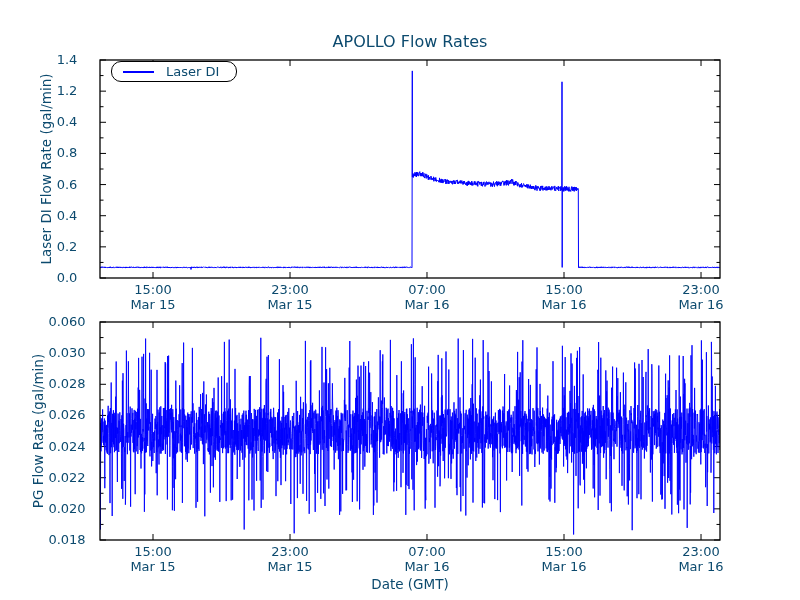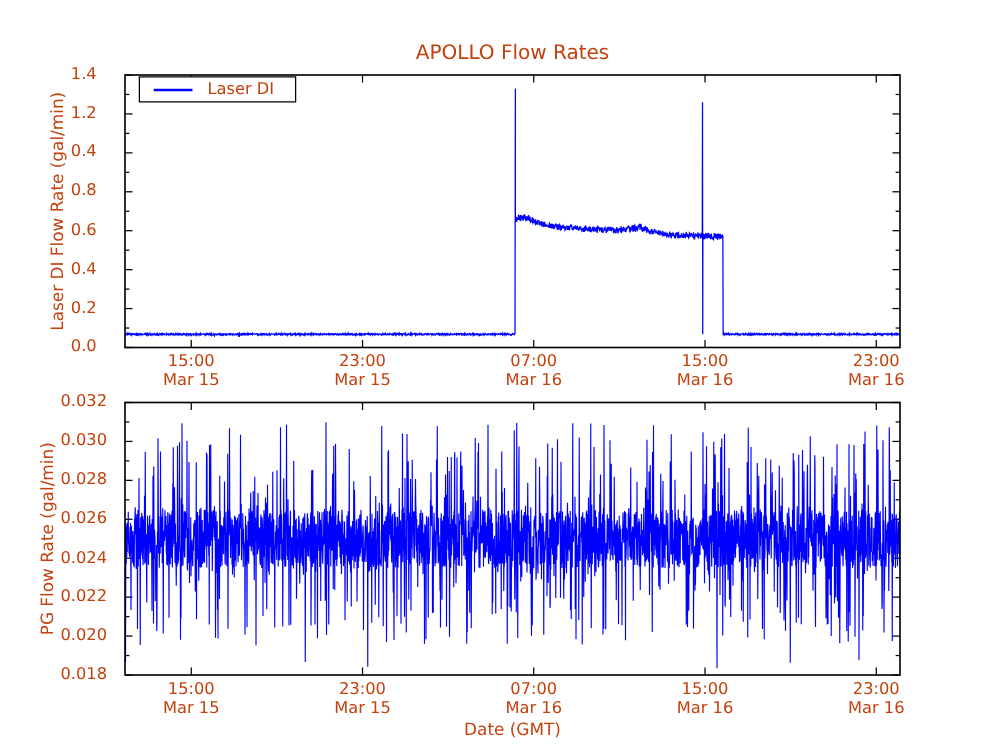--- a/index.html
+++ b/index.html
@@ -1,17 +1,17 @@
 <!DOCTYPE html>
 <html><head>
 <meta charset="utf-8">
 <style>
   html,body{margin:0;padding:0;background:#fff;}
   #figure{position:relative;width:800px;height:600px;background:#fff;
-          font-family:"DejaVu Sans","Liberation Sans",sans-serif;color:#c2410c;overflow:hidden;}
+          font-family:"DejaVu Sans","Liberation Sans",sans-serif;color:#0c4a6e;overflow:hidden;}
   #plot-svg{position:absolute;left:0;top:0;}
   .title{position:absolute;left:100px;top:32px;width:620px;text-align:center;
          font-size:16px;white-space:nowrap;}
   .ylabel{position:absolute;white-space:nowrap;font-size:13.5px;
           transform:translate(-50%,-50%) rotate(-90deg);}
   .xlabel{position:absolute;left:100px;top:576px;width:620px;text-align:center;font-size:13.5px;}
   .ytick{position:absolute;width:54px;text-align:center;font-size:13px;line-height:16px;}
   .xtick{position:absolute;width:90px;text-align:center;font-size:13px;line-height:15px;white-space:nowrap;}
   .legend{position:absolute;background:#fff;border:1px solid #000;display:flex;align-items:center;
           font-size:13px;box-sizing:border-box;}
@@ -114,21 +114,21 @@
       <path d="M100.0 416.8L100.2 422.1L100.4 529.5L100.6 457.0L100.8 423.0L101.0 451.3L101.2 420.4L101.4 445.6L101.6 418.6L101.8 441.6L102.0 418.7L102.2 418.2L102.4 430.1L102.6 409.4L102.8 433.1L103.0 436.1L103.2 443.0L103.4 435.9L103.6 445.4L103.8 431.7L104.0 421.6L104.2 441.4L104.4 418.5L104.6 447.0L104.8 488.2L105.0 428.9L105.2 420.6L105.4 431.0L105.6 442.5L105.8 425.7L106.0 447.4L106.2 450.3L106.4 424.9L106.6 438.7L106.8 451.2L107.0 452.6L107.2 428.3L107.4 453.9L107.6 415.5L107.8 427.6L108.0 410.4L108.2 405.8L108.4 422.0L108.6 413.8L108.8 433.6L109.0 455.1L109.2 437.5L109.4 411.5L109.6 417.1L109.8 439.0L110.0 503.1L110.2 415.7L110.4 408.0L110.6 453.2L110.8 439.5L111.0 438.8L111.2 382.5L111.4 447.2L111.6 431.0L111.8 422.9L112.0 444.1L112.2 516.0L112.4 429.1L112.6 413.8L112.8 441.9L113.0 439.2L113.2 419.3L113.4 410.2L113.6 444.3L113.8 412.6L114.0 447.2L114.2 413.2L114.4 452.2L114.6 449.3L114.8 432.6L115.0 416.2L115.2 415.5L115.4 438.0L115.6 396.7L115.8 450.9L116.0 430.8L116.2 361.5L116.4 434.6L116.6 449.9L116.8 427.1L117.0 439.5L117.2 456.0L117.4 482.0L117.6 428.0L117.8 433.7L118.0 413.5L118.2 413.8L118.4 433.1L118.6 449.4L118.8 452.0L119.0 420.5L119.2 443.2L119.4 430.4L119.6 420.3L119.8 412.3L120.0 424.6L120.2 430.2L120.4 442.0L120.6 436.8L120.8 434.3L121.0 419.1L121.2 420.9L121.4 453.6L121.6 488.8L121.8 415.3L122.0 438.4L122.2 448.1L122.4 380.7L122.6 428.6L122.8 498.8L123.0 373.2L123.2 422.6L123.4 446.9L123.6 423.8L123.8 427.7L124.0 429.7L124.2 481.0L124.4 447.2L124.6 447.4L124.8 451.9L125.0 450.0L125.2 436.0L125.4 504.7L125.6 496.8L125.8 439.6L126.0 425.1L126.2 437.4L126.4 350.6L126.6 398.0L126.8 442.6L127.0 413.1L127.2 423.3L127.4 454.2L127.6 438.9L127.8 432.1L128.0 441.1L128.2 442.7L128.4 361.3L128.6 409.8L128.8 411.9L129.0 437.5L129.2 418.2L129.4 413.4L129.6 417.1L129.8 450.5L130.0 434.8L130.2 406.6L130.4 435.4L130.6 506.7L130.8 432.6L131.0 436.5L131.2 424.7L131.4 429.3L131.6 432.8L131.8 418.3L132.0 408.3L132.2 417.7L132.4 429.8L132.6 416.4L132.8 412.9L133.0 442.9L133.2 420.0L133.4 451.6L133.6 435.5L133.8 430.6L134.0 452.4L134.2 409.9L134.4 449.1L134.6 448.8L134.8 418.8L135.0 448.2L135.2 494.2L135.4 410.8L135.6 416.7L135.8 429.3L136.0 422.3L136.2 451.4L136.4 421.4L136.6 411.9L136.8 412.3L137.0 417.3L137.2 446.1L137.4 442.3L137.6 408.7L137.8 454.0L138.0 449.5L138.2 387.5L138.4 437.4L138.6 357.9L138.8 410.1L139.0 409.5L139.2 417.3L139.4 435.0L139.6 389.9L139.8 408.4L140.0 449.9L140.2 448.6L140.4 418.9L140.6 451.7L140.8 447.9L141.0 468.5L141.2 444.5L141.4 433.9L141.6 453.3L141.8 445.7L142.0 356.7L142.2 434.9L142.4 450.9L142.6 437.1L142.8 448.6L143.0 429.0L143.2 431.5L143.4 392.8L143.6 353.9L143.8 434.7L144.0 441.5L144.2 437.9L144.4 511.8L144.6 442.1L144.8 494.4L145.0 398.6L145.2 420.0L145.4 452.7L145.6 338.6L145.8 434.1L146.0 423.0L146.2 403.4L146.4 452.3L146.6 436.4L146.8 418.5L147.0 441.3L147.2 428.1L147.4 409.1L147.6 444.7L147.8 446.0L148.0 431.7L148.2 409.0L148.4 427.1L148.6 430.4L148.8 410.2L149.0 413.7L149.2 417.2L149.4 423.7L149.6 352.8L149.8 453.8L150.0 456.4L150.2 426.8L150.4 431.0L150.6 422.3L150.8 450.5L151.0 415.3L151.2 369.7L151.4 433.3L151.6 466.4L151.8 441.9L152.0 449.2L152.2 441.8L152.4 438.3L152.6 413.8L152.8 461.0L153.0 448.4L153.2 437.1L153.4 432.2L153.6 447.1L153.8 439.1L154.0 449.1L154.2 453.0L154.4 436.4L154.6 430.7L154.8 440.5L155.0 418.6L155.2 429.1L155.4 422.2L155.6 427.2L155.8 416.1L156.0 417.3L156.2 473.2L156.4 424.2L156.6 429.0L156.8 451.9L157.0 369.9L157.2 495.3L157.4 435.7L157.6 421.9L157.8 434.4L158.0 409.6L158.2 447.3L158.4 441.0L158.6 439.5L158.8 449.9L159.0 464.5L159.2 412.5L159.4 443.8L159.6 446.3L159.8 407.4L160.0 453.4L160.2 453.6L160.4 427.4L160.6 446.8L160.8 406.3L161.0 452.5L161.2 453.5L161.4 425.6L161.6 434.2L161.8 416.0L162.0 450.2L162.2 451.0L162.4 443.7L162.6 449.3L162.8 425.2L163.0 448.7L163.2 437.1L163.4 408.0L163.6 450.2L163.8 429.8L164.0 439.4L164.2 410.0L164.4 407.9L164.6 428.1L164.8 426.7L165.0 436.8L165.2 362.1L165.4 454.0L165.6 363.5L165.8 428.7L166.0 423.7L166.2 410.1L166.4 437.2L166.6 426.6L166.8 421.3L167.0 444.5L167.2 418.3L167.4 499.5L167.6 356.0L167.8 426.2L168.0 388.6L168.2 419.7L168.4 436.7L168.6 355.6L168.8 430.5L169.0 432.6L169.2 418.0L169.4 409.2L169.6 411.6L169.8 456.8L170.0 445.7L170.2 413.4L170.4 419.5L170.6 408.3L170.8 417.2L171.0 422.2L171.2 422.7L171.4 429.6L171.6 404.8L171.8 432.4L172.0 412.5L172.2 429.8L172.4 510.2L172.6 466.8L172.8 409.2L173.0 438.3L173.2 421.9L173.4 441.4L173.6 458.3L173.8 417.1L174.0 487.9L174.2 444.3L174.4 510.8L174.6 449.0L174.8 431.1L175.0 447.9L175.2 432.5L175.4 434.6L175.6 479.2L175.8 380.6L176.0 432.8L176.2 408.7L176.4 453.5L176.6 447.5L176.8 448.6L177.0 423.2L177.2 420.0L177.4 429.7L177.6 452.3L177.8 436.0L178.0 429.4L178.2 420.8L178.4 434.8L178.6 435.2L178.8 443.3L179.0 414.3L179.2 414.2L179.4 427.2L179.6 385.3L179.8 421.8L180.0 448.9L180.2 451.6L180.4 433.7L180.6 440.5L180.8 409.5L181.0 426.8L181.2 425.5L181.4 452.8L181.6 435.5L181.8 438.3L182.0 431.6L182.2 363.1L182.4 502.9L182.6 442.5L182.8 408.0L183.0 414.7L183.2 428.2L183.4 421.6L183.6 342.6L183.8 414.1L184.0 409.4L184.2 426.3L184.4 446.3L184.6 414.3L184.8 418.9L185.0 433.8L185.2 435.2L185.4 434.8L185.6 451.8L185.8 415.7L186.0 459.6L186.2 449.4L186.4 419.9L186.6 422.7L186.8 453.9L187.0 427.2L187.2 436.3L187.4 461.9L187.6 413.7L187.8 412.6L188.0 448.4L188.2 419.0L188.4 414.1L188.6 423.0L188.8 453.2L189.0 431.9L189.2 417.1L189.4 417.4L189.6 434.2L189.8 434.5L190.0 414.0L190.2 431.8L190.4 449.7L190.6 443.0L190.8 430.8L191.0 425.2L191.2 411.3L191.4 444.5L191.6 442.5L191.8 417.3L192.0 422.9L192.2 421.3L192.4 347.9L192.6 422.2L192.8 419.2L193.0 403.3L193.2 448.1L193.4 437.8L193.6 434.4L193.8 426.8L194.0 434.2L194.2 410.6L194.4 422.1L194.6 453.6L194.8 423.2L195.0 438.9L195.2 433.2L195.4 437.6L195.6 436.1L195.8 443.3L196.0 507.8L196.2 449.7L196.4 412.8L196.6 449.3L196.8 452.1L197.0 419.9L197.2 436.8L197.4 447.0L197.6 501.8L197.8 432.2L198.0 440.0L198.2 449.0L198.4 417.1L198.6 435.4L198.8 433.8L199.0 450.9L199.2 406.9L199.4 429.4L199.6 410.2L199.8 419.6L200.0 437.0L200.2 416.1L200.4 410.6L200.6 394.1L200.8 426.6L201.0 440.9L201.2 426.5L201.4 437.7L201.6 409.0L201.8 411.6L202.0 423.4L202.2 413.3L202.4 443.7L202.6 392.9L202.8 431.7L203.0 444.5L203.2 433.4L203.4 464.1L203.6 442.3L203.8 381.4L204.0 433.0L204.2 422.5L204.4 414.2L204.6 420.1L204.8 516.3L205.0 425.5L205.2 432.3L205.4 416.9L205.6 404.5L205.8 417.8L206.0 443.3L206.2 439.9L206.4 394.5L206.6 419.3L206.8 439.6L207.0 433.8L207.2 432.3L207.4 428.9L207.6 422.1L207.8 438.8L208.0 450.6L208.2 448.0L208.4 452.0L208.6 413.7L208.8 411.7L209.0 441.4L209.2 424.6L209.4 454.4L209.6 413.9L209.8 416.4L210.0 422.8L210.2 427.4L210.4 492.7L210.6 428.3L210.8 437.1L211.0 418.2L211.2 408.0L211.4 445.3L211.6 421.7L211.8 411.2L212.0 466.1L212.2 434.5L212.4 398.3L212.6 436.1L212.8 410.8L213.0 402.2L213.2 426.1L213.4 487.3L213.6 444.7L213.8 441.2L214.0 387.9L214.2 420.8L214.4 437.7L214.6 449.3L214.8 457.4L215.0 418.3L215.2 413.3L215.4 459.8L215.6 414.4L215.8 410.9L216.0 437.8L216.2 410.5L216.4 435.8L216.6 418.2L216.8 444.7L217.0 450.4L217.2 417.5L217.4 449.1L217.6 411.6L217.8 431.1L218.0 451.0L218.2 377.5L218.4 445.3L218.6 451.6L218.8 431.0L219.0 415.5L219.2 437.5L219.4 442.8L219.6 436.1L219.8 501.9L220.0 437.6L220.2 440.0L220.4 425.2L220.6 427.5L220.8 427.5L221.0 420.1L221.2 440.6L221.4 447.9L221.6 376.2L221.8 434.8L222.0 435.8L222.2 424.1L222.4 422.9L222.6 453.1L222.8 423.9L223.0 430.7L223.2 413.7L223.4 448.3L223.6 411.8L223.8 436.4L224.0 447.3L224.2 421.1L224.4 341.9L224.6 433.4L224.8 408.1L225.0 435.2L225.2 411.5L225.4 448.6L225.6 443.9L225.8 431.0L226.0 432.4L226.2 501.1L226.4 448.1L226.6 420.3L226.8 411.9L227.0 382.7L227.2 447.5L227.4 435.6L227.6 410.9L227.8 453.2L228.0 440.8L228.2 429.8L228.4 409.8L228.6 453.1L228.8 408.6L229.0 419.5L229.2 339.6L229.4 416.7L229.6 417.1L229.8 444.8L230.0 414.4L230.2 447.9L230.4 399.4L230.6 417.4L230.8 424.8L231.0 451.9L231.2 500.4L231.4 445.5L231.6 420.6L231.8 425.1L232.0 438.6L232.2 413.9L232.4 408.5L232.6 499.7L232.8 442.9L233.0 440.6L233.2 430.8L233.4 430.0L233.6 445.1L233.8 452.4L234.0 441.9L234.2 451.0L234.4 420.6L234.6 440.5L234.8 454.8L235.0 368.9L235.2 433.5L235.4 444.5L235.6 408.0L235.8 434.0L236.0 446.6L236.2 443.0L236.4 416.2L236.6 437.1L236.8 449.9L237.0 414.9L237.2 479.0L237.4 460.0L237.6 423.4L237.8 448.4L238.0 442.5L238.2 431.0L238.4 450.1L238.6 439.2L238.8 421.3L239.0 412.7L239.2 414.8L239.4 418.5L239.6 449.2L239.8 466.8L240.0 446.8L240.2 424.5L240.4 445.1L240.6 450.5L240.8 442.5L241.0 418.7L241.2 442.2L241.4 445.8L241.6 430.0L241.8 444.3L242.0 452.8L242.2 414.9L242.4 429.5L242.6 454.0L242.8 459.8L243.0 413.4L243.2 422.8L243.4 426.6L243.6 438.6L243.8 410.6L244.0 430.0L244.2 529.5L244.4 448.1L244.6 425.2L244.8 439.9L245.0 457.5L245.2 422.5L245.4 441.7L245.6 432.2L245.8 414.4L246.0 410.7L246.2 445.0L246.4 414.7L246.6 443.4L246.8 443.2L247.0 445.2L247.2 432.7L247.4 419.6L247.6 434.9L247.8 436.8L248.0 425.1L248.2 448.7L248.4 419.6L248.6 410.1L248.8 500.3L249.0 469.2L249.2 387.8L249.4 376.2L249.6 424.5L249.8 453.6L250.0 435.2L250.2 376.0L250.4 419.9L250.6 450.4L250.8 450.4L251.0 442.4L251.2 449.8L251.4 413.0L251.6 416.2L251.8 440.2L252.0 499.5L252.2 443.5L252.4 419.3L252.6 457.4L252.8 441.2L253.0 419.3L253.2 447.0L253.4 428.1L253.6 440.7L253.8 435.9L254.0 510.5L254.2 408.9L254.4 412.4L254.6 431.1L254.8 436.0L255.0 421.0L255.2 440.8L255.4 435.0L255.6 409.9L255.8 453.5L256.0 425.8L256.2 437.7L256.4 415.9L256.6 480.8L256.8 419.0L257.0 427.0L257.2 440.6L257.4 423.0L257.6 409.8L257.8 441.7L258.0 446.4L258.2 451.0L258.4 437.6L258.6 429.5L258.8 436.2L259.0 409.2L259.2 415.2L259.4 435.1L259.6 407.3L259.8 433.1L260.0 432.2L260.2 480.5L260.4 412.3L260.6 441.1L260.8 337.8L261.0 444.7L261.2 507.9L261.4 440.4L261.6 432.5L261.8 408.8L262.0 451.6L262.2 417.9L262.4 436.2L262.6 419.7L262.8 456.6L263.0 499.6L263.2 445.2L263.4 409.5L263.6 439.6L263.8 408.5L264.0 420.3L264.2 426.8L264.4 405.0L264.6 453.2L264.8 413.7L265.0 412.6L265.2 429.7L265.4 418.4L265.6 440.5L265.8 425.5L266.0 382.9L266.2 378.8L266.4 423.5L266.6 471.2L266.8 423.1L267.0 356.7L267.2 451.2L267.4 441.6L267.6 418.4L267.8 472.0L268.0 413.1L268.2 415.1L268.4 355.0L268.6 384.0L268.8 447.7L269.0 423.2L269.2 420.0L269.4 452.9L269.6 442.9L269.8 447.1L270.0 419.2L270.2 420.8L270.4 411.8L270.6 433.0L270.8 408.9L271.0 420.2L271.2 419.3L271.4 437.4L271.6 430.7L271.8 416.9L272.0 445.9L272.2 429.3L272.4 418.4L272.6 451.1L272.8 433.8L273.0 447.2L273.2 459.1L273.4 413.2L273.6 407.8L273.8 413.0L274.0 443.4L274.2 416.9L274.4 439.3L274.6 427.1L274.8 452.9L275.0 431.3L275.2 434.6L275.4 450.5L275.6 417.2L275.8 428.6L276.0 496.1L276.2 441.2L276.4 439.2L276.6 440.2L276.8 430.6L277.0 435.6L277.2 444.4L277.4 430.6L277.6 412.5L277.8 481.2L278.0 438.8L278.2 415.7L278.4 447.1L278.6 409.0L278.8 449.1L279.0 445.0L279.2 446.2L279.4 359.2L279.6 451.6L279.8 421.5L280.0 438.2L280.2 441.0L280.4 457.9L280.6 438.5L280.8 420.7L281.0 485.1L281.2 429.1L281.4 443.2L281.6 422.9L281.8 448.2L282.0 416.8L282.2 445.2L282.4 428.5L282.6 430.1L282.8 445.2L283.0 385.1L283.2 454.7L283.4 415.7L283.6 391.8L283.8 417.8L284.0 443.2L284.2 449.5L284.4 443.2L284.6 427.8L284.8 445.5L285.0 417.0L285.2 429.4L285.4 415.4L285.6 481.2L285.8 453.5L286.0 443.7L286.2 437.4L286.4 423.0L286.6 454.3L286.8 414.9L287.0 448.9L287.2 434.3L287.4 438.6L287.6 438.3L287.8 411.9L288.0 445.2L288.2 439.9L288.4 442.4L288.6 415.7L288.8 408.1L289.0 421.0L289.2 429.9L289.4 438.5L289.6 427.7L289.8 449.2L290.0 434.4L290.2 426.4L290.4 420.5L290.6 422.5L290.8 504.0L291.0 438.6L291.2 449.2L291.4 448.0L291.6 448.3L291.8 433.4L292.0 431.1L292.2 422.9L292.4 416.0L292.6 439.5L292.8 449.5L293.0 436.8L293.2 421.2L293.4 428.1L293.6 420.3L293.8 412.9L294.0 444.7L294.2 533.3L294.4 426.5L294.6 432.7L294.8 457.3L295.0 452.3L295.2 453.0L295.4 425.6L295.6 426.3L295.8 457.0L296.0 449.4L296.2 380.8L296.4 416.1L296.6 453.6L296.8 430.3L297.0 435.5L297.2 443.8L297.4 498.1L297.6 411.0L297.8 451.7L298.0 429.6L298.2 450.2L298.4 425.1L298.6 434.5L298.8 453.6L299.0 437.8L299.2 422.3L299.4 432.6L299.6 414.9L299.8 451.7L300.0 445.2L300.2 483.8L300.4 443.8L300.6 396.8L300.8 426.5L301.0 437.2L301.2 455.4L301.4 431.2L301.6 439.2L301.8 452.4L302.0 408.8L302.2 431.3L302.4 428.2L302.6 418.0L302.8 425.6L303.0 493.8L303.2 438.6L303.4 402.3L303.6 424.2L303.8 424.5L304.0 451.3L304.2 447.3L304.4 447.9L304.6 448.9L304.8 453.2L305.0 451.3L305.2 438.3L305.4 340.9L305.6 433.8L305.8 403.5L306.0 405.7L306.2 433.5L306.4 448.1L306.6 500.9L306.8 419.6L307.0 448.5L307.2 436.6L307.4 427.5L307.6 419.8L307.8 416.9L308.0 445.1L308.2 444.3L308.4 449.4L308.6 420.4L308.8 413.1L309.0 446.5L309.2 513.8L309.4 447.9L309.6 420.2L309.8 410.0L310.0 412.0L310.2 454.1L310.4 361.4L310.6 444.6L310.8 360.2L311.0 440.5L311.2 418.0L311.4 418.7L311.6 427.8L311.8 419.1L312.0 405.3L312.2 421.1L312.4 430.9L312.6 402.8L312.8 433.0L313.0 430.0L313.2 444.3L313.4 450.0L313.6 417.5L313.8 412.7L314.0 418.5L314.2 410.8L314.4 448.0L314.6 473.9L314.8 429.1L315.0 480.1L315.2 511.9L315.4 423.2L315.6 409.7L315.8 410.4L316.0 418.6L316.2 416.5L316.4 453.7L316.6 413.7L316.8 425.3L317.0 434.2L317.2 448.9L317.4 421.4L317.6 492.9L317.8 453.0L318.0 413.5L318.2 418.2L318.4 454.0L318.6 440.3L318.8 432.7L319.0 421.2L319.2 444.7L319.4 390.4L319.6 417.1L319.8 428.8L320.0 440.2L320.2 443.3L320.4 416.4L320.6 440.6L320.8 498.9L321.0 454.1L321.2 445.2L321.4 421.8L321.6 407.7L321.8 421.5L322.0 346.9L322.2 449.8L322.4 434.1L322.6 405.9L322.8 439.3L323.0 410.4L323.2 425.8L323.4 452.8L323.6 493.3L323.8 445.5L324.0 382.5L324.2 443.1L324.4 430.1L324.6 436.6L324.8 436.4L325.0 506.0L325.2 416.5L325.4 414.9L325.6 347.3L325.8 410.0L326.0 410.5L326.2 409.5L326.4 447.9L326.6 369.1L326.8 428.5L327.0 479.5L327.2 449.6L327.4 443.6L327.6 410.3L327.8 449.4L328.0 451.0L328.2 428.4L328.4 383.3L328.6 410.6L328.8 488.6L329.0 413.9L329.2 438.8L329.4 416.2L329.6 422.0L329.8 367.8L330.0 415.1L330.2 417.6L330.4 446.2L330.6 409.3L330.8 414.7L331.0 412.2L331.2 409.0L331.4 423.6L331.6 447.0L331.8 426.0L332.0 436.8L332.2 401.2L332.4 383.3L332.6 402.0L332.8 409.2L333.0 414.0L333.2 441.0L333.4 415.3L333.6 450.2L333.8 429.4L334.0 430.8L334.2 469.5L334.4 423.2L334.6 422.3L334.8 435.2L335.0 420.1L335.2 424.8L335.4 437.3L335.6 452.6L335.8 420.5L336.0 410.5L336.2 442.3L336.4 411.4L336.6 423.5L336.8 407.8L337.0 450.6L337.2 418.3L337.4 421.2L337.6 415.9L337.8 446.0L338.0 410.2L338.2 414.0L338.4 459.2L338.6 437.4L338.8 428.7L339.0 438.0L339.2 426.7L339.4 426.0L339.6 514.9L339.8 419.4L340.0 445.3L340.2 420.7L340.4 429.8L340.6 420.7L340.8 511.4L341.0 437.9L341.2 412.8L341.4 432.9L341.6 414.5L341.8 424.8L342.0 451.3L342.2 438.0L342.4 449.3L342.6 493.9L342.8 413.5L343.0 446.9L343.2 439.3L343.4 450.9L343.6 442.4L343.8 440.3L344.0 439.8L344.2 419.7L344.4 399.9L344.6 417.3L344.8 377.9L345.0 420.6L345.2 410.8L345.4 415.9L345.6 421.0L345.8 404.6L346.0 490.4L346.2 430.5L346.4 434.0L346.6 490.1L346.8 429.2L347.0 425.7L347.2 410.2L347.4 419.2L347.6 424.4L347.8 444.4L348.0 452.9L348.2 445.6L348.4 442.9L348.6 424.7L348.8 450.6L349.0 436.2L349.2 367.6L349.4 427.5L349.6 408.5L349.8 341.0L350.0 419.0L350.2 436.9L350.4 436.1L350.6 450.7L350.8 414.2L351.0 449.1L351.2 428.3L351.4 448.8L351.6 433.7L351.8 453.1L352.0 472.4L352.2 445.4L352.4 501.9L352.6 414.4L352.8 429.2L353.0 410.6L353.2 440.0L353.4 429.0L353.6 479.7L353.8 416.8L354.0 446.5L354.2 453.4L354.4 415.9L354.6 433.6L354.8 412.9L355.0 444.4L355.2 452.6L355.4 425.3L355.6 397.9L355.8 453.1L356.0 449.1L356.2 449.4L356.4 379.6L356.6 412.5L356.8 452.4L357.0 408.3L357.2 501.3L357.4 395.8L357.6 421.8L357.8 419.9L358.0 365.6L358.2 431.9L358.4 430.3L358.6 439.9L358.8 414.2L359.0 445.0L359.2 448.4L359.4 376.8L359.6 509.4L359.8 473.4L360.0 448.7L360.2 427.8L360.4 419.0L360.6 454.0L360.8 429.1L361.0 365.6L361.2 444.4L361.4 434.2L361.6 415.2L361.8 430.2L362.0 415.7L362.2 417.9L362.4 425.2L362.6 435.8L362.8 412.3L363.0 469.8L363.2 408.6L363.4 451.2L363.6 366.5L363.8 361.9L364.0 447.7L364.2 432.3L364.4 419.1L364.6 433.1L364.8 466.6L365.0 454.4L365.2 421.0L365.4 445.8L365.6 366.0L365.8 438.5L366.0 439.8L366.2 445.9L366.4 434.1L366.6 452.1L366.8 448.4L367.0 410.8L367.2 439.6L367.4 452.7L367.6 441.1L367.8 420.4L368.0 416.5L368.2 419.9L368.4 378.2L368.6 361.3L368.8 412.9L369.0 408.3L369.2 411.3L369.4 452.7L369.6 372.7L369.8 419.8L370.0 427.9L370.2 426.7L370.4 421.4L370.6 411.4L370.8 392.1L371.0 444.4L371.2 444.0L371.4 433.9L371.6 439.9L371.8 429.7L372.0 415.4L372.2 447.5L372.4 402.1L372.6 426.4L372.8 416.7L373.0 430.7L373.2 446.0L373.4 514.9L373.6 430.1L373.8 505.5L374.0 440.0L374.2 442.3L374.4 452.2L374.6 416.4L374.8 433.1L375.0 472.6L375.2 411.9L375.4 446.0L375.6 425.4L375.8 490.2L376.0 432.9L376.2 435.0L376.4 441.5L376.6 439.7L376.8 409.1L377.0 502.6L377.2 451.7L377.4 421.6L377.6 441.0L377.8 432.3L378.0 426.6L378.2 418.5L378.4 397.3L378.6 424.5L378.8 423.9L379.0 427.2L379.2 429.4L379.4 416.6L379.6 457.7L379.8 414.9L380.0 408.4L380.2 350.2L380.4 442.2L380.6 416.7L380.8 441.7L381.0 431.4L381.2 416.2L381.4 400.6L381.6 439.6L381.8 408.0L382.0 423.2L382.2 409.5L382.4 361.4L382.6 404.1L382.8 354.4L383.0 438.9L383.2 454.0L383.4 451.0L383.6 426.2L383.8 429.3L384.0 454.5L384.2 436.9L384.4 397.5L384.6 422.7L384.8 434.9L385.0 429.7L385.2 420.3L385.4 428.8L385.6 434.2L385.8 433.7L386.0 416.5L386.2 407.8L386.4 409.8L386.6 421.7L386.8 453.4L387.0 409.6L387.2 440.0L387.4 446.0L387.6 439.9L387.8 414.8L388.0 408.6L388.2 425.7L388.4 446.1L388.6 418.1L388.8 435.3L389.0 436.0L389.2 420.9L389.4 441.7L389.6 424.0L389.8 436.3L390.0 412.9L390.2 417.8L390.4 339.9L390.6 438.2L390.8 450.5L391.0 451.1L391.2 406.1L391.4 417.7L391.6 441.1L391.8 446.6L392.0 415.7L392.2 437.2L392.4 448.8L392.6 407.8L392.8 434.6L393.0 444.4L393.2 410.9L393.4 426.0L393.6 418.4L393.8 491.4L394.0 418.4L394.2 482.3L394.4 437.6L394.6 435.5L394.8 433.1L395.0 431.3L395.2 444.7L395.4 451.6L395.6 428.6L395.8 452.5L396.0 454.3L396.2 452.7L396.4 439.5L396.6 490.8L396.8 375.1L397.0 415.6L397.2 453.1L397.4 417.9L397.6 438.4L397.8 435.5L398.0 445.8L398.2 457.8L398.4 453.3L398.6 413.4L398.8 449.1L399.0 410.0L399.2 435.3L399.4 451.4L399.6 440.6L399.8 433.0L400.0 450.4L400.2 439.2L400.4 413.3L400.6 413.6L400.8 435.3L401.0 487.2L401.2 414.8L401.4 361.3L401.6 444.7L401.8 393.2L402.0 450.8L402.2 435.2L402.4 411.0L402.6 422.3L402.8 421.9L403.0 472.8L403.2 451.0L403.4 453.4L403.6 390.5L403.8 450.7L404.0 441.6L404.2 413.9L404.4 442.8L404.6 429.7L404.8 412.0L405.0 419.4L405.2 443.0L405.4 450.2L405.6 425.2L405.8 514.9L406.0 424.1L406.2 484.8L406.4 409.0L406.6 432.3L406.8 408.6L407.0 444.7L407.2 433.4L407.4 414.2L407.6 429.9L407.8 424.0L408.0 486.0L408.2 421.1L408.4 418.3L408.6 443.6L408.8 452.7L409.0 489.1L409.2 446.8L409.4 453.7L409.6 432.9L409.8 408.2L410.0 440.7L410.2 448.8L410.4 429.5L410.6 430.5L410.8 412.5L411.0 411.1L411.2 413.0L411.4 344.2L411.6 441.1L411.8 479.3L412.0 449.8L412.2 416.5L412.4 420.2L412.6 428.2L412.8 410.7L413.0 489.8L413.2 412.6L413.4 338.4L413.6 414.3L413.8 408.4L414.0 447.4L414.2 510.3L414.4 409.3L414.6 424.6L414.8 441.9L415.0 384.3L415.2 357.3L415.4 441.3L415.6 427.8L415.8 452.0L416.0 444.9L416.2 425.0L416.4 439.9L416.6 465.1L416.8 430.8L417.0 421.3L417.2 407.8L417.4 461.6L417.6 422.1L417.8 438.8L418.0 424.8L418.2 431.4L418.4 449.2L418.6 412.2L418.8 447.7L419.0 414.2L419.2 433.5L419.4 420.0L419.6 409.7L419.8 424.6L420.0 422.4L420.2 449.7L420.4 404.6L420.6 423.2L420.8 450.7L421.0 443.4L421.2 412.3L421.4 430.6L421.6 458.0L421.8 447.4L422.0 411.5L422.2 386.2L422.4 416.7L422.6 425.8L422.8 412.6L423.0 420.7L423.2 440.9L423.4 450.3L423.6 451.0L423.8 440.8L424.0 417.1L424.2 459.0L424.4 442.3L424.6 405.8L424.8 444.1L425.0 484.9L425.2 508.6L425.4 438.0L425.6 494.3L425.8 500.2L426.0 437.6L426.2 456.2L426.4 429.1L426.6 429.6L426.8 436.6L427.0 454.3L427.2 415.8L427.4 422.8L427.6 415.2L427.8 413.9L428.0 412.9L428.2 412.5L428.4 430.0L428.6 366.7L428.8 463.7L429.0 460.5L429.2 425.3L429.4 442.1L429.6 438.3L429.8 438.2L430.0 447.7L430.2 453.5L430.4 458.7L430.6 423.9L430.8 437.5L431.0 431.1L431.2 426.1L431.4 432.7L431.6 373.5L431.8 396.6L432.0 421.1L432.2 451.3L432.4 428.4L432.6 410.4L432.8 432.2L433.0 439.5L433.2 463.3L433.4 430.7L433.6 418.6L433.8 450.4L434.0 430.6L434.2 412.7L434.4 415.1L434.6 418.1L434.8 431.0L435.0 507.7L435.2 425.3L435.4 446.4L435.6 450.0L435.8 446.7L436.0 437.2L436.2 440.1L436.4 434.5L436.6 424.6L436.8 426.6L437.0 410.5L437.2 419.6L437.4 421.1L437.6 476.7L437.8 381.2L438.0 437.4L438.2 354.9L438.4 450.8L438.6 466.2L438.8 441.6L439.0 430.4L439.2 451.9L439.4 432.9L439.6 448.7L439.8 415.6L440.0 486.3L440.2 482.1L440.4 415.6L440.6 455.6L440.8 434.0L441.0 436.4L441.2 438.7L441.4 397.4L441.6 426.1L441.8 358.3L442.0 443.7L442.2 395.3L442.4 423.1L442.6 411.4L442.8 451.2L443.0 428.1L443.2 461.0L443.4 414.0L443.6 416.8L443.8 451.1L444.0 444.7L444.2 418.0L444.4 417.8L444.6 478.3L444.8 450.8L445.0 436.5L445.2 409.6L445.4 447.7L445.6 428.0L445.8 415.4L446.0 351.5L446.2 436.5L446.4 434.9L446.6 435.4L446.8 431.9L447.0 414.0L447.2 410.2L447.4 414.8L447.6 413.3L447.8 412.8L448.0 408.9L448.2 432.2L448.4 478.2L448.6 421.0L448.8 369.5L449.0 450.9L449.2 449.1L449.4 443.9L449.6 454.3L449.8 440.8L450.0 409.2L450.2 449.7L450.4 423.9L450.6 419.9L450.8 459.7L451.0 478.9L451.2 416.5L451.4 418.8L451.6 463.4L451.8 421.0L452.0 439.4L452.2 434.2L452.4 412.6L452.6 414.9L452.8 454.2L453.0 449.4L453.2 458.7L453.4 445.1L453.6 425.0L453.8 410.9L454.0 402.3L454.2 433.2L454.4 448.7L454.6 410.8L454.8 428.1L455.0 413.6L455.2 430.6L455.4 440.0L455.6 414.8L455.8 419.4L456.0 441.8L456.2 408.8L456.4 488.0L456.6 429.1L456.8 453.5L457.0 495.2L457.2 433.2L457.4 418.2L457.6 439.8L457.8 453.9L458.0 427.0L458.2 338.6L458.4 432.6L458.6 424.0L458.8 433.6L459.0 425.1L459.2 428.6L459.4 424.3L459.6 422.8L459.8 428.1L460.0 397.4L460.2 487.1L460.4 426.7L460.6 411.4L460.8 511.4L461.0 426.9L461.2 413.6L461.4 435.6L461.6 444.7L461.8 453.5L462.0 441.5L462.2 436.1L462.4 442.3L462.6 443.0L462.8 428.2L463.0 496.0L463.2 432.4L463.4 350.1L463.6 433.5L463.8 441.8L464.0 448.8L464.2 428.2L464.4 429.4L464.6 425.9L464.8 429.0L465.0 416.2L465.2 413.2L465.4 433.8L465.6 429.6L465.8 515.5L466.0 413.8L466.2 409.8L466.4 450.5L466.6 449.8L466.8 452.2L467.0 477.6L467.2 414.8L467.4 414.7L467.6 437.9L467.8 417.7L468.0 435.7L468.2 465.3L468.4 424.4L468.6 419.2L468.8 434.6L469.0 409.8L469.2 447.6L469.4 408.5L469.6 425.6L469.8 443.4L470.0 426.5L470.2 411.3L470.4 459.4L470.6 422.6L470.8 398.0L471.0 451.0L471.2 447.4L471.4 415.1L471.6 453.8L471.8 416.3L472.0 396.8L472.2 384.2L472.4 450.6L472.6 338.9L472.8 436.6L473.0 502.6L473.2 428.7L473.4 403.7L473.6 451.0L473.8 451.4L474.0 439.1L474.2 421.5L474.4 441.5L474.6 441.1L474.8 437.9L475.0 442.2L475.2 357.7L475.4 415.9L475.6 433.2L475.8 461.0L476.0 435.5L476.2 408.2L476.4 408.9L476.6 452.2L476.8 457.5L477.0 424.3L477.2 413.7L477.4 441.7L477.6 442.9L477.8 426.3L478.0 447.6L478.2 435.1L478.4 422.7L478.6 451.1L478.8 453.8L479.0 449.7L479.2 409.5L479.4 423.6L479.6 439.1L479.8 395.3L480.0 448.8L480.2 411.0L480.4 379.6L480.6 423.4L480.8 425.1L481.0 443.2L481.2 418.2L481.4 420.1L481.6 425.9L481.8 452.9L482.0 413.5L482.2 411.3L482.4 507.5L482.6 412.9L482.8 406.4L483.0 503.0L483.2 340.1L483.4 413.8L483.6 418.8L483.8 416.4L484.0 438.9L484.2 448.8L484.4 449.4L484.6 503.3L484.8 434.4L485.0 442.3L485.2 437.1L485.4 447.5L485.6 427.8L485.8 411.5L486.0 439.3L486.2 415.1L486.4 442.8L486.6 416.3L486.8 415.4L487.0 418.6L487.2 414.7L487.4 430.4L487.6 439.3L487.8 437.6L488.0 352.3L488.2 448.6L488.4 417.9L488.6 426.5L488.8 427.0L489.0 371.0L489.2 423.0L489.4 444.1L489.6 416.6L489.8 440.8L490.0 423.9L490.2 445.8L490.4 447.7L490.6 433.0L490.8 436.6L491.0 424.9L491.2 426.4L491.4 381.4L491.6 432.2L491.8 444.2L492.0 420.4L492.2 438.5L492.4 434.9L492.6 457.2L492.8 419.2L493.0 480.2L493.2 436.4L493.4 417.9L493.6 425.5L493.8 416.3L494.0 450.4L494.2 422.7L494.4 426.1L494.6 444.6L494.8 499.1L495.0 434.9L495.2 446.5L495.4 412.6L495.6 445.9L495.8 448.4L496.0 420.5L496.2 447.4L496.4 423.5L496.6 448.5L496.8 438.8L497.0 441.9L497.2 433.8L497.4 439.1L497.6 500.1L497.8 422.8L498.0 432.3L498.2 424.9L498.4 410.1L498.6 419.7L498.8 420.6L499.0 434.1L499.2 422.0L499.4 431.9L499.6 408.9L499.8 414.9L500.0 453.4L500.2 409.7L500.4 512.1L500.6 410.8L500.8 446.6L501.0 438.0L501.2 422.0L501.4 432.3L501.6 423.8L501.8 426.2L502.0 430.4L502.2 432.0L502.4 448.3L502.6 410.6L502.8 422.5L503.0 406.5L503.2 408.3L503.4 420.5L503.6 437.7L503.8 413.3L504.0 445.7L504.2 437.1L504.4 412.8L504.6 374.0L504.8 447.9L505.0 425.7L505.2 437.9L505.4 447.1L505.6 432.7L505.8 426.2L506.0 422.2L506.2 421.4L506.4 422.2L506.6 480.5L506.8 432.8L507.0 435.9L507.2 447.7L507.4 411.2L507.6 431.5L507.8 452.0L508.0 411.6L508.2 414.9L508.4 430.5L508.6 425.8L508.8 409.6L509.0 424.6L509.2 430.5L509.4 447.7L509.6 385.5L509.8 451.9L510.0 447.9L510.2 443.7L510.4 423.7L510.6 422.0L510.8 417.6L511.0 421.6L511.2 414.8L511.4 453.2L511.6 450.2L511.8 417.3L512.0 450.3L512.2 472.0L512.4 435.1L512.6 452.6L512.8 427.7L513.0 432.6L513.2 411.3L513.4 427.4L513.6 436.5L513.8 430.5L514.0 443.9L514.2 424.1L514.4 442.4L514.6 429.3L514.8 428.6L515.0 406.2L515.2 419.6L515.4 445.1L515.6 435.7L515.8 447.3L516.0 453.2L516.2 435.8L516.4 390.0L516.6 449.3L516.8 392.0L517.0 415.3L517.2 415.9L517.4 448.1L517.6 351.9L517.8 435.4L518.0 414.2L518.2 446.7L518.4 437.1L518.6 399.7L518.8 449.4L519.0 448.8L519.2 377.2L519.4 430.5L519.6 475.9L519.8 424.6L520.0 427.3L520.2 372.3L520.4 425.8L520.6 423.1L520.8 410.9L521.0 413.1L521.2 441.2L521.4 418.5L521.6 451.9L521.8 505.5L522.0 361.6L522.2 408.3L522.4 412.7L522.6 453.9L522.8 340.2L523.0 436.1L523.2 422.2L523.4 425.4L523.6 415.9L523.8 444.4L524.0 435.7L524.2 439.9L524.4 427.1L524.6 413.5L524.8 419.7L525.0 411.1L525.2 435.4L525.4 446.5L525.6 423.1L525.8 430.2L526.0 413.8L526.2 418.3L526.4 451.7L526.6 415.8L526.8 443.6L527.0 469.1L527.2 421.9L527.4 452.2L527.6 434.6L527.8 418.8L528.0 471.7L528.2 431.5L528.4 431.6L528.6 379.0L528.8 411.4L529.0 420.9L529.2 409.3L529.4 431.1L529.6 454.1L529.8 422.6L530.0 451.8L530.2 408.1L530.4 384.9L530.6 453.7L530.8 423.6L531.0 446.5L531.2 437.8L531.4 419.2L531.6 445.9L531.8 438.8L532.0 454.4L532.2 420.2L532.4 428.5L532.6 430.3L532.8 436.1L533.0 408.1L533.2 419.6L533.4 430.6L533.6 427.3L533.8 431.0L534.0 449.4L534.2 410.7L534.4 434.0L534.6 431.4L534.8 467.0L535.0 449.1L535.2 453.9L535.4 453.9L535.6 449.7L535.8 440.0L536.0 421.6L536.2 369.3L536.4 425.5L536.6 407.3L536.8 443.4L537.0 347.4L537.2 420.3L537.4 433.6L537.6 444.1L537.8 408.1L538.0 451.4L538.2 416.6L538.4 429.7L538.6 443.2L538.8 441.9L539.0 431.6L539.2 437.2L539.4 464.5L539.6 418.1L539.8 447.6L540.0 383.9L540.2 414.9L540.4 411.0L540.6 447.8L540.8 448.6L541.0 415.8L541.2 429.3L541.4 416.1L541.6 431.6L541.8 450.3L542.0 452.5L542.2 451.2L542.4 424.6L542.6 407.6L542.8 441.0L543.0 449.2L543.2 453.8L543.4 414.4L543.6 415.3L543.8 436.2L544.0 417.3L544.2 450.5L544.4 416.8L544.6 427.1L544.8 419.7L545.0 424.2L545.2 418.4L545.4 427.1L545.6 419.5L545.8 428.0L546.0 430.0L546.2 448.4L546.4 441.6L546.6 418.9L546.8 436.3L547.0 451.6L547.2 408.6L547.4 427.8L547.6 452.1L547.8 395.6L548.0 435.2L548.2 450.2L548.4 417.0L548.6 437.7L548.8 442.0L549.0 499.6L549.2 428.2L549.4 412.7L549.6 476.9L549.8 443.1L550.0 501.5L550.2 424.6L550.4 436.5L550.6 457.9L550.8 436.1L551.0 488.6L551.2 441.0L551.4 454.0L551.6 459.5L551.8 419.4L552.0 445.1L552.2 416.7L552.4 419.7L552.6 430.9L552.8 429.6L553.0 361.2L553.2 420.5L553.4 443.6L553.6 415.3L553.8 430.6L554.0 418.6L554.2 442.0L554.4 424.0L554.6 414.3L554.8 502.8L555.0 453.6L555.2 447.3L555.4 450.8L555.6 442.0L555.8 436.7L556.0 472.3L556.2 449.9L556.4 467.7L556.6 419.8L556.8 449.8L557.0 422.3L557.2 437.3L557.4 453.9L557.6 435.8L557.8 430.6L558.0 452.6L558.2 429.6L558.4 453.4L558.6 420.6L558.8 431.9L559.0 451.1L559.2 441.9L559.4 436.8L559.6 439.3L559.8 418.7L560.0 444.0L560.2 421.2L560.4 416.4L560.6 423.3L560.8 433.0L561.0 426.8L561.2 436.3L561.4 420.4L561.6 419.8L561.8 415.6L562.0 415.7L562.2 438.6L562.4 345.8L562.6 412.6L562.8 439.7L563.0 430.7L563.2 407.9L563.4 429.9L563.6 466.5L563.8 413.7L564.0 387.2L564.2 445.9L564.4 395.4L564.6 429.9L564.8 444.2L565.0 424.1L565.2 357.1L565.4 435.5L565.6 449.3L565.8 428.4L566.0 417.3L566.2 456.4L566.4 429.7L566.6 445.5L566.8 445.3L567.0 459.7L567.2 424.3L567.4 412.8L567.6 473.1L567.8 452.3L568.0 427.2L568.2 434.6L568.4 418.0L568.6 411.8L568.8 431.9L569.0 412.6L569.2 442.9L569.4 453.3L569.6 424.0L569.8 433.5L570.0 390.9L570.2 414.2L570.4 427.6L570.6 403.1L570.8 446.3L571.0 353.4L571.2 423.1L571.4 417.9L571.6 462.5L571.8 430.7L572.0 363.5L572.2 366.1L572.4 431.6L572.6 451.9L572.8 421.3L573.0 414.9L573.2 408.9L573.4 445.2L573.6 534.5L573.8 439.7L574.0 433.3L574.2 452.4L574.4 385.9L574.6 453.7L574.8 402.9L575.0 421.6L575.2 422.6L575.4 437.8L575.6 411.8L575.8 409.1L576.0 475.9L576.2 419.6L576.4 421.5L576.6 357.9L576.8 438.9L577.0 453.1L577.2 437.1L577.4 350.8L577.6 422.1L577.8 428.3L578.0 396.0L578.2 508.3L578.4 438.5L578.6 413.1L578.8 451.7L579.0 429.8L579.2 439.3L579.4 451.6L579.6 347.2L579.8 422.2L580.0 482.0L580.2 485.4L580.4 425.5L580.6 442.4L580.8 440.7L581.0 417.3L581.2 422.7L581.4 451.7L581.6 444.5L581.8 416.2L582.0 433.5L582.2 410.9L582.4 463.7L582.6 428.1L582.8 456.5L583.0 440.8L583.2 374.4L583.4 432.8L583.6 479.6L583.8 430.8L584.0 454.5L584.2 424.4L584.4 416.9L584.6 493.5L584.8 413.2L585.0 419.6L585.2 451.4L585.4 411.8L585.6 436.3L585.8 419.7L586.0 451.9L586.2 415.6L586.4 468.3L586.6 426.2L586.8 448.7L587.0 420.8L587.2 446.9L587.4 429.6L587.6 408.4L587.8 420.3L588.0 443.2L588.2 416.2L588.4 446.2L588.6 418.3L588.8 438.5L589.0 410.8L589.2 415.5L589.4 408.6L589.6 435.0L589.8 418.7L590.0 415.9L590.2 426.0L590.4 414.8L590.6 434.2L590.8 437.4L591.0 410.9L591.2 425.3L591.4 441.9L591.6 449.7L591.8 428.6L592.0 448.8L592.2 439.7L592.4 420.3L592.6 430.2L592.8 407.6L593.0 411.3L593.2 488.5L593.4 404.9L593.6 444.4L593.8 424.9L594.0 429.0L594.2 465.0L594.4 409.4L594.6 497.3L594.8 411.1L595.0 444.9L595.2 428.4L595.4 446.4L595.6 433.6L595.8 426.7L596.0 417.9L596.2 416.0L596.4 439.1L596.6 418.7L596.8 432.1L597.0 447.8L597.2 419.9L597.4 454.2L597.6 447.2L597.8 369.8L598.0 374.5L598.2 510.0L598.4 415.5L598.6 342.1L598.8 410.0L599.0 440.9L599.2 443.4L599.4 435.9L599.6 395.6L599.8 428.8L600.0 495.6L600.2 425.9L600.4 431.8L600.6 453.0L600.8 357.7L601.0 437.8L601.2 410.6L601.4 426.6L601.6 447.1L601.8 415.3L602.0 438.2L602.2 420.2L602.4 445.4L602.6 446.2L602.8 418.2L603.0 446.0L603.2 406.0L603.4 450.5L603.6 457.7L603.8 413.4L604.0 448.4L604.2 453.2L604.4 453.2L604.6 410.0L604.8 450.0L605.0 431.5L605.2 431.3L605.4 442.8L605.6 432.2L605.8 370.4L606.0 410.5L606.2 479.2L606.4 450.8L606.6 391.3L606.8 416.1L607.0 380.6L607.2 413.9L607.4 425.7L607.6 418.4L607.8 440.5L608.0 447.6L608.2 407.7L608.4 436.7L608.6 412.5L608.8 429.8L609.0 409.6L609.2 410.7L609.4 418.5L609.6 439.8L609.8 469.4L610.0 503.1L610.2 441.4L610.4 425.3L610.6 435.4L610.8 456.0L611.0 414.1L611.2 412.2L611.4 511.3L611.6 387.7L611.8 446.7L612.0 440.2L612.2 416.0L612.4 425.3L612.6 366.6L612.8 430.5L613.0 412.6L613.2 415.2L613.4 430.0L613.6 440.8L613.8 438.6L614.0 459.2L614.2 419.2L614.4 424.1L614.6 428.6L614.8 441.9L615.0 430.4L615.2 440.1L615.4 443.9L615.6 426.7L615.8 422.1L616.0 420.8L616.2 421.1L616.4 431.2L616.6 367.7L616.8 431.8L617.0 446.7L617.2 396.1L617.4 416.6L617.6 421.5L617.8 378.1L618.0 427.8L618.2 425.0L618.4 419.8L618.6 413.5L618.8 412.7L619.0 423.9L619.2 409.8L619.4 473.1L619.6 412.7L619.8 438.4L620.0 416.6L620.2 418.8L620.4 392.2L620.6 441.8L620.8 445.3L621.0 447.8L621.2 432.0L621.4 416.6L621.6 451.1L621.8 417.9L622.0 485.8L622.2 454.1L622.4 434.8L622.6 448.2L622.8 453.6L623.0 443.9L623.2 424.8L623.4 372.6L623.6 415.8L623.8 409.1L624.0 414.2L624.2 490.4L624.4 434.8L624.6 439.3L624.8 404.7L625.0 410.0L625.2 435.0L625.4 442.1L625.6 419.9L625.8 382.3L626.0 450.3L626.2 423.4L626.4 419.4L626.6 417.7L626.8 448.2L627.0 447.1L627.2 496.3L627.4 483.1L627.6 430.6L627.8 424.0L628.0 431.4L628.2 420.3L628.4 504.5L628.6 429.6L628.8 432.4L629.0 436.0L629.2 438.6L629.4 463.6L629.6 480.4L629.8 410.3L630.0 413.5L630.2 426.1L630.4 449.1L630.6 431.4L630.8 440.9L631.0 406.1L631.2 415.1L631.4 413.3L631.6 423.2L631.8 419.9L632.0 422.4L632.2 530.2L632.4 452.5L632.6 452.4L632.8 421.6L633.0 423.4L633.2 431.1L633.4 435.1L633.6 452.8L633.8 444.3L634.0 408.0L634.2 428.4L634.4 412.2L634.6 362.5L634.8 416.6L635.0 448.3L635.2 368.5L635.4 380.0L635.6 443.1L635.8 445.5L636.0 434.3L636.2 447.6L636.4 424.8L636.6 453.0L636.8 438.2L637.0 498.2L637.2 437.8L637.4 450.7L637.6 416.6L637.8 405.0L638.0 433.2L638.2 441.0L638.4 446.2L638.6 429.3L638.8 494.2L639.0 363.8L639.2 429.7L639.4 446.7L639.6 447.8L639.8 419.9L640.0 441.3L640.2 428.4L640.4 419.1L640.6 412.8L640.8 410.8L641.0 499.3L641.2 423.2L641.4 446.6L641.6 429.8L641.8 425.7L642.0 360.0L642.2 404.1L642.4 449.6L642.6 421.9L642.8 421.9L643.0 417.4L643.2 377.0L643.4 447.7L643.6 441.6L643.8 435.3L644.0 435.0L644.2 441.3L644.4 458.5L644.6 446.3L644.8 422.5L645.0 450.3L645.2 449.8L645.4 447.8L645.6 412.0L645.8 378.9L646.0 371.9L646.2 416.7L646.4 415.4L646.6 451.6L646.8 421.1L647.0 445.8L647.2 416.6L647.4 405.5L647.6 412.6L647.8 418.2L648.0 430.2L648.2 349.1L648.4 420.9L648.6 433.4L648.8 411.4L649.0 422.3L649.2 436.9L649.4 412.9L649.6 408.2L649.8 429.5L650.0 427.3L650.2 444.4L650.4 472.5L650.6 445.6L650.8 434.9L651.0 416.1L651.2 418.2L651.4 459.6L651.6 427.2L651.8 364.2L652.0 373.8L652.2 476.6L652.4 501.6L652.6 418.0L652.8 454.3L653.0 435.0L653.2 411.2L653.4 414.2L653.6 426.5L653.8 423.8L654.0 423.8L654.2 425.6L654.4 414.0L654.6 445.1L654.8 410.7L655.0 435.4L655.2 412.8L655.4 412.4L655.6 433.0L655.8 409.0L656.0 417.2L656.2 448.7L656.4 448.4L656.6 440.3L656.8 410.2L657.0 431.4L657.2 447.1L657.4 416.3L657.6 422.1L657.8 412.6L658.0 429.5L658.2 427.7L658.4 431.5L658.6 436.7L658.8 365.5L659.0 411.8L659.2 446.4L659.4 435.5L659.6 411.7L659.8 427.5L660.0 449.0L660.2 453.1L660.4 434.8L660.6 428.3L660.8 494.6L661.0 448.2L661.2 425.2L661.4 426.3L661.6 429.7L661.8 499.5L662.0 445.8L662.2 442.2L662.4 499.1L662.6 446.7L662.8 419.6L663.0 428.5L663.2 463.4L663.4 454.6L663.6 421.0L663.8 452.2L664.0 431.9L664.2 476.1L664.4 424.3L664.6 438.6L664.8 412.9L665.0 508.8L665.2 419.2L665.4 409.8L665.6 373.7L665.8 453.4L666.0 398.0L666.2 424.7L666.4 428.5L666.6 428.1L666.8 435.4L667.0 427.1L667.2 395.2L667.4 423.0L667.6 482.7L667.8 432.5L668.0 454.1L668.2 380.4L668.4 413.2L668.6 478.0L668.8 409.2L669.0 438.5L669.2 387.5L669.4 453.4L669.6 355.4L669.8 465.2L670.0 480.8L670.2 454.3L670.4 408.5L670.6 416.2L670.8 494.2L671.0 449.0L671.2 436.9L671.4 424.6L671.6 451.6L671.8 514.5L672.0 482.9L672.2 420.4L672.4 437.6L672.6 414.2L672.8 427.8L673.0 433.1L673.2 443.0L673.4 437.7L673.6 444.8L673.8 413.0L674.0 426.2L674.2 417.8L674.4 452.9L674.6 446.0L674.8 435.3L675.0 426.5L675.2 420.9L675.4 409.4L675.6 438.8L675.8 427.5L676.0 390.0L676.2 441.0L676.4 423.0L676.6 447.5L676.8 422.0L677.0 453.0L677.2 409.4L677.4 504.7L677.6 418.6L677.8 430.5L678.0 446.5L678.2 424.5L678.4 429.8L678.6 513.2L678.8 451.4L679.0 470.3L679.2 355.5L679.4 489.5L679.6 454.3L679.8 417.0L680.0 500.5L680.2 448.5L680.4 396.6L680.6 442.7L680.8 417.8L681.0 449.3L681.2 416.7L681.4 428.7L681.6 426.3L681.8 412.6L682.0 454.4L682.2 439.0L682.4 440.5L682.6 452.1L682.8 446.6L683.0 416.5L683.2 356.0L683.4 430.3L683.6 447.9L683.8 394.0L684.0 509.4L684.2 454.0L684.4 411.8L684.6 378.8L684.8 440.3L685.0 383.3L685.2 430.3L685.4 435.0L685.6 420.7L685.8 425.5L686.0 462.7L686.2 441.5L686.4 435.9L686.6 443.6L686.8 438.9L687.0 408.6L687.2 527.9L687.4 442.6L687.6 428.1L687.8 423.2L688.0 444.7L688.2 413.4L688.4 440.4L688.6 449.7L688.8 448.0L689.0 432.1L689.2 408.5L689.4 443.3L689.6 402.9L689.8 416.8L690.0 407.6L690.2 504.4L690.4 446.0L690.6 492.7L690.8 454.8L691.0 355.3L691.2 394.5L691.4 433.8L691.6 459.2L691.8 430.7L692.0 345.2L692.2 424.3L692.4 446.3L692.6 409.0L692.8 442.5L693.0 442.1L693.2 434.9L693.4 444.9L693.6 439.4L693.8 456.7L694.0 412.8L694.2 413.0L694.4 428.5L694.6 387.9L694.8 415.5L695.0 452.6L695.2 419.8L695.4 410.6L695.6 420.9L695.8 422.4L696.0 443.3L696.2 454.2L696.4 435.5L696.6 437.5L696.8 441.6L697.0 414.1L697.2 414.2L697.4 415.2L697.6 414.2L697.8 448.7L698.0 448.3L698.2 441.4L698.4 452.6L698.6 444.2L698.8 443.3L699.0 422.2L699.2 440.8L699.4 434.8L699.6 423.8L699.8 452.9L700.0 427.8L700.2 410.1L700.4 429.9L700.6 439.9L700.8 464.4L701.0 408.8L701.2 452.1L701.4 340.4L701.6 414.0L701.8 447.8L702.0 410.7L702.2 440.1L702.4 359.7L702.6 419.3L702.8 434.6L703.0 424.0L703.2 410.5L703.4 448.4L703.6 441.0L703.8 447.0L704.0 445.5L704.2 409.1L704.4 435.9L704.6 433.9L704.8 453.0L705.0 444.7L705.2 443.7L705.4 450.9L705.6 487.2L705.8 483.4L706.0 434.8L706.2 448.1L706.4 352.2L706.6 431.5L706.8 416.0L707.0 418.5L707.2 506.0L707.4 444.2L707.6 472.2L707.8 448.0L708.0 444.7L708.2 422.6L708.4 405.5L708.6 437.7L708.8 453.4L709.0 439.5L709.2 428.3L709.4 423.8L709.6 429.4L709.8 419.4L710.0 424.7L710.2 442.4L710.4 417.4L710.6 440.9L710.8 426.7L711.0 472.7L711.2 453.2L711.4 341.9L711.6 360.8L711.8 443.5L712.0 439.8L712.2 376.5L712.4 432.3L712.6 410.4L712.8 437.1L713.0 420.5L713.2 418.2L713.4 449.9L713.6 416.2L713.8 513.0L714.0 411.2L714.2 421.2L714.4 436.0L714.6 415.5L714.8 453.2L715.0 417.1L715.2 444.2L715.4 385.8L715.6 442.8L715.8 413.0L716.0 427.6L716.2 432.9L716.4 454.3L716.6 431.3L716.8 446.7L717.0 411.5L717.2 429.0L717.4 419.4L717.6 414.9L717.8 434.0L718.0 453.0L718.2 435.4L718.4 435.2L718.6 428.3L718.8 419.0L719.0 417.1L719.2 443.2L719.4 428.2L719.6 409.0L719.8 450.0" fill="none" stroke="#0000ff" stroke-width="0.9" clip-path="url(#clip1)"></path>
       <rect x="100" y="322" width="620" height="218" fill="none" stroke="#000" stroke-width="1.3"></rect>
     </svg>
 
   <div class="title">APOLLO Flow Rates</div>
 
   <div class="ylabel" style="left:46px;top:169px;">Laser DI Flow Rate (gal/min)</div>
   <div class="ylabel" style="left:38px;top:431px;">PG Flow Rate (gal/min)</div>
   <div class="xlabel">Date (GMT)</div>
 
-  <div class="legend" style="left:111px;top:61px;width:126px;height:21px;">
+  <div class="legend" style="left:111px;top:61px;width:126px;height:21px;border-radius:10px;">
     <span class="sample"></span>
     <span class="lab">Laser DI</span>
   </div>
 
   <div id="tick-layer">
       <div class="xtick" style="left:108.00999999999999px;top:282px;">15:00</div>
       <div class="xtick" style="left:108.00999999999999px;top:297px;">Mar 15</div>
       <div class="xtick" style="left:245.02999999999997px;top:282px;">23:00</div>
       <div class="xtick" style="left:245.02999999999997px;top:297px;">Mar 15</div>
       <div class="xtick" style="left:381.988px;top:282px;">07:00</div>
@@ -155,15 +155,15 @@
       <div class="xtick" style="left:519.008px;top:559px;">Mar 16</div>
       <div class="xtick" style="left:656.028px;top:544px;">23:00</div>
       <div class="xtick" style="left:656.028px;top:559px;">Mar 16</div>
       <div class="ytick" style="left:40px;top:532px;">0.018</div>
       <div class="ytick" style="left:40px;top:500.85714285714283px;">0.020</div>
       <div class="ytick" style="left:40px;top:469.7142857142857px;">0.022</div>
       <div class="ytick" style="left:40px;top:438.57142857142856px;">0.024</div>
       <div class="ytick" style="left:40px;top:407.42857142857144px;">0.026</div>
       <div class="ytick" style="left:40px;top:376.2857142857143px;">0.028</div>
       <div class="ytick" style="left:40px;top:345.14285714285717px;">0.030</div>
-      <div class="ytick" style="left:40px;top:314px;">0.032</div>
+      <div class="ytick" style="left:40px;top:314px;">0.060</div>
     </div>
 </div>
 
 </body></html>

